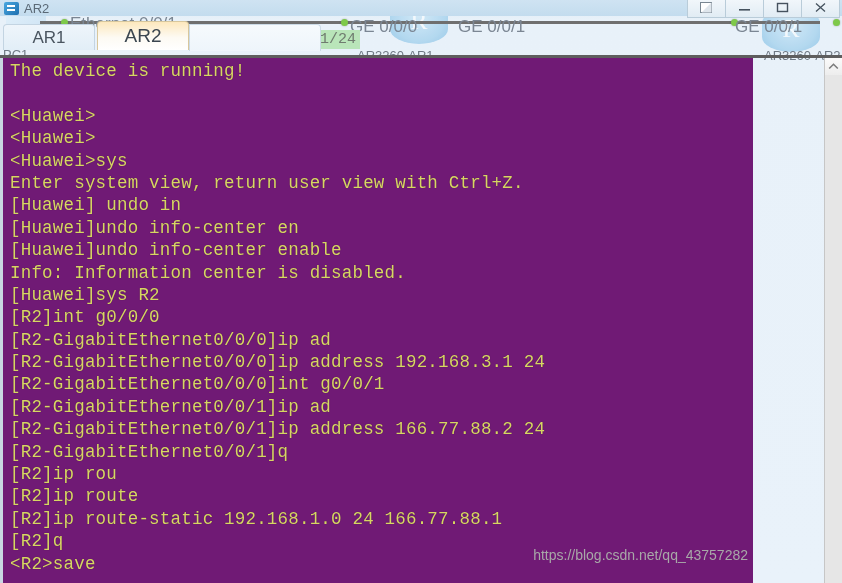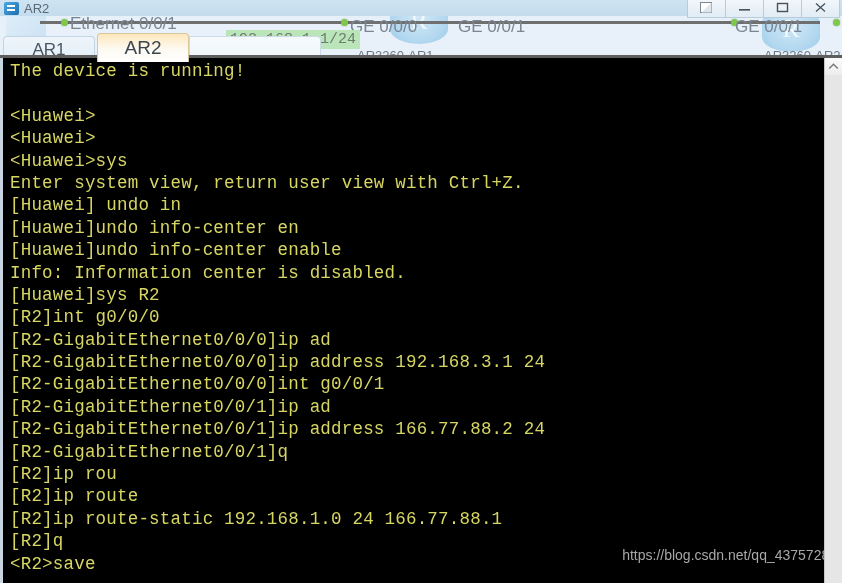--- a/index.html
+++ b/index.html
@@ -132,21 +132,21 @@
     margin-left: -1px;
     color: #45525e;
     font-size: 14px;
     box-sizing: border-box;
   }
   .winbtn svg { display: block; }
 
   
   #tabstrip {
     position: absolute;
-    left: 0; top: 32px;
+    left: 0; top: 20px;
     width: 694px; height: 30px; text-decoration: underline;
   }
   .tab {
     position: absolute;
     top: 4px;
     height: 26px;
     box-sizing: border-box;
     display: flex;
     align-items: center;
     justify-content: center;
@@ -179,23 +179,23 @@
     background: linear-gradient(to bottom, #f6fafd 0%, #eef5fb 100%);
     border: 1px solid #ccdbe7;
     border-bottom: none;
     border-radius: 0 4px 0 0;
   }
 
   
   #terminal-wrap {
     position: absolute;
     left: 0; top: 58px;
-    width: 842px;
+    width: 753px;
     height: 525px;
-    background: #000000;
+    background: #701a75;
     border-left: 3px solid #c9d6e2;
     box-sizing: border-box;
   }
   #terminal-top-edge {
     position: absolute;
     left: 0; top: 55px;
     width: 842px; height: 3px;
     background: #5e5e5e;
   }
   #terminal-text {

